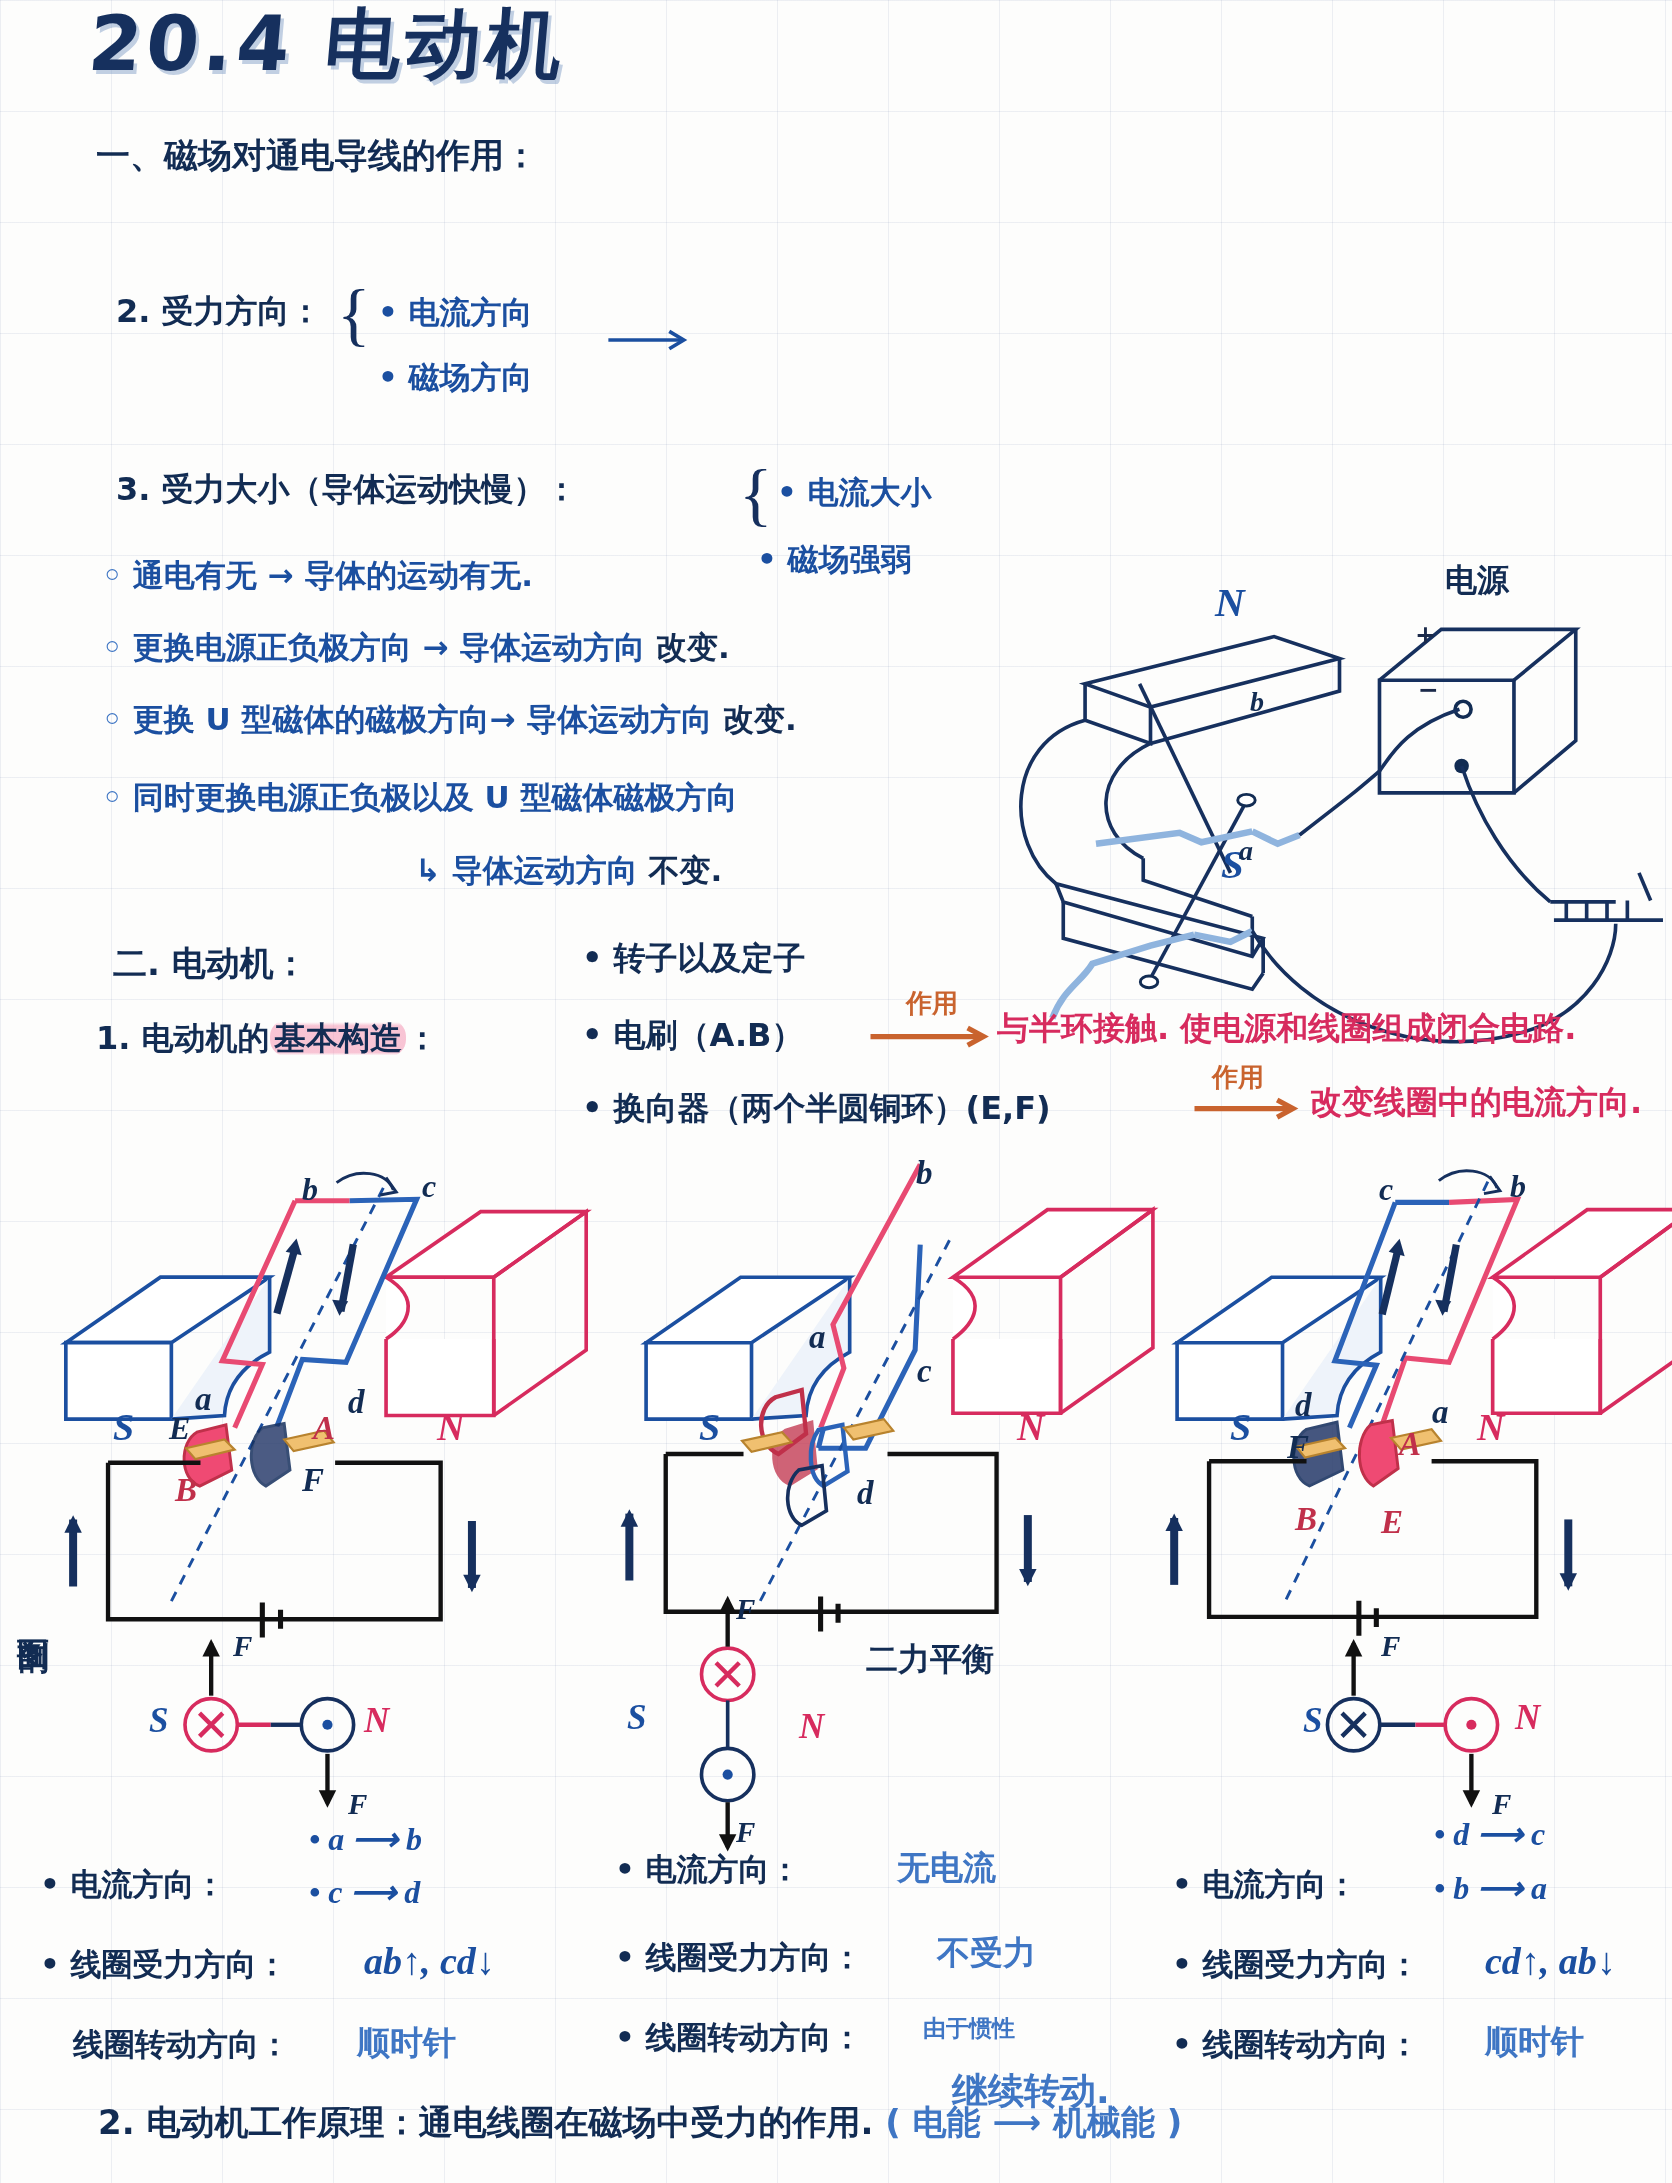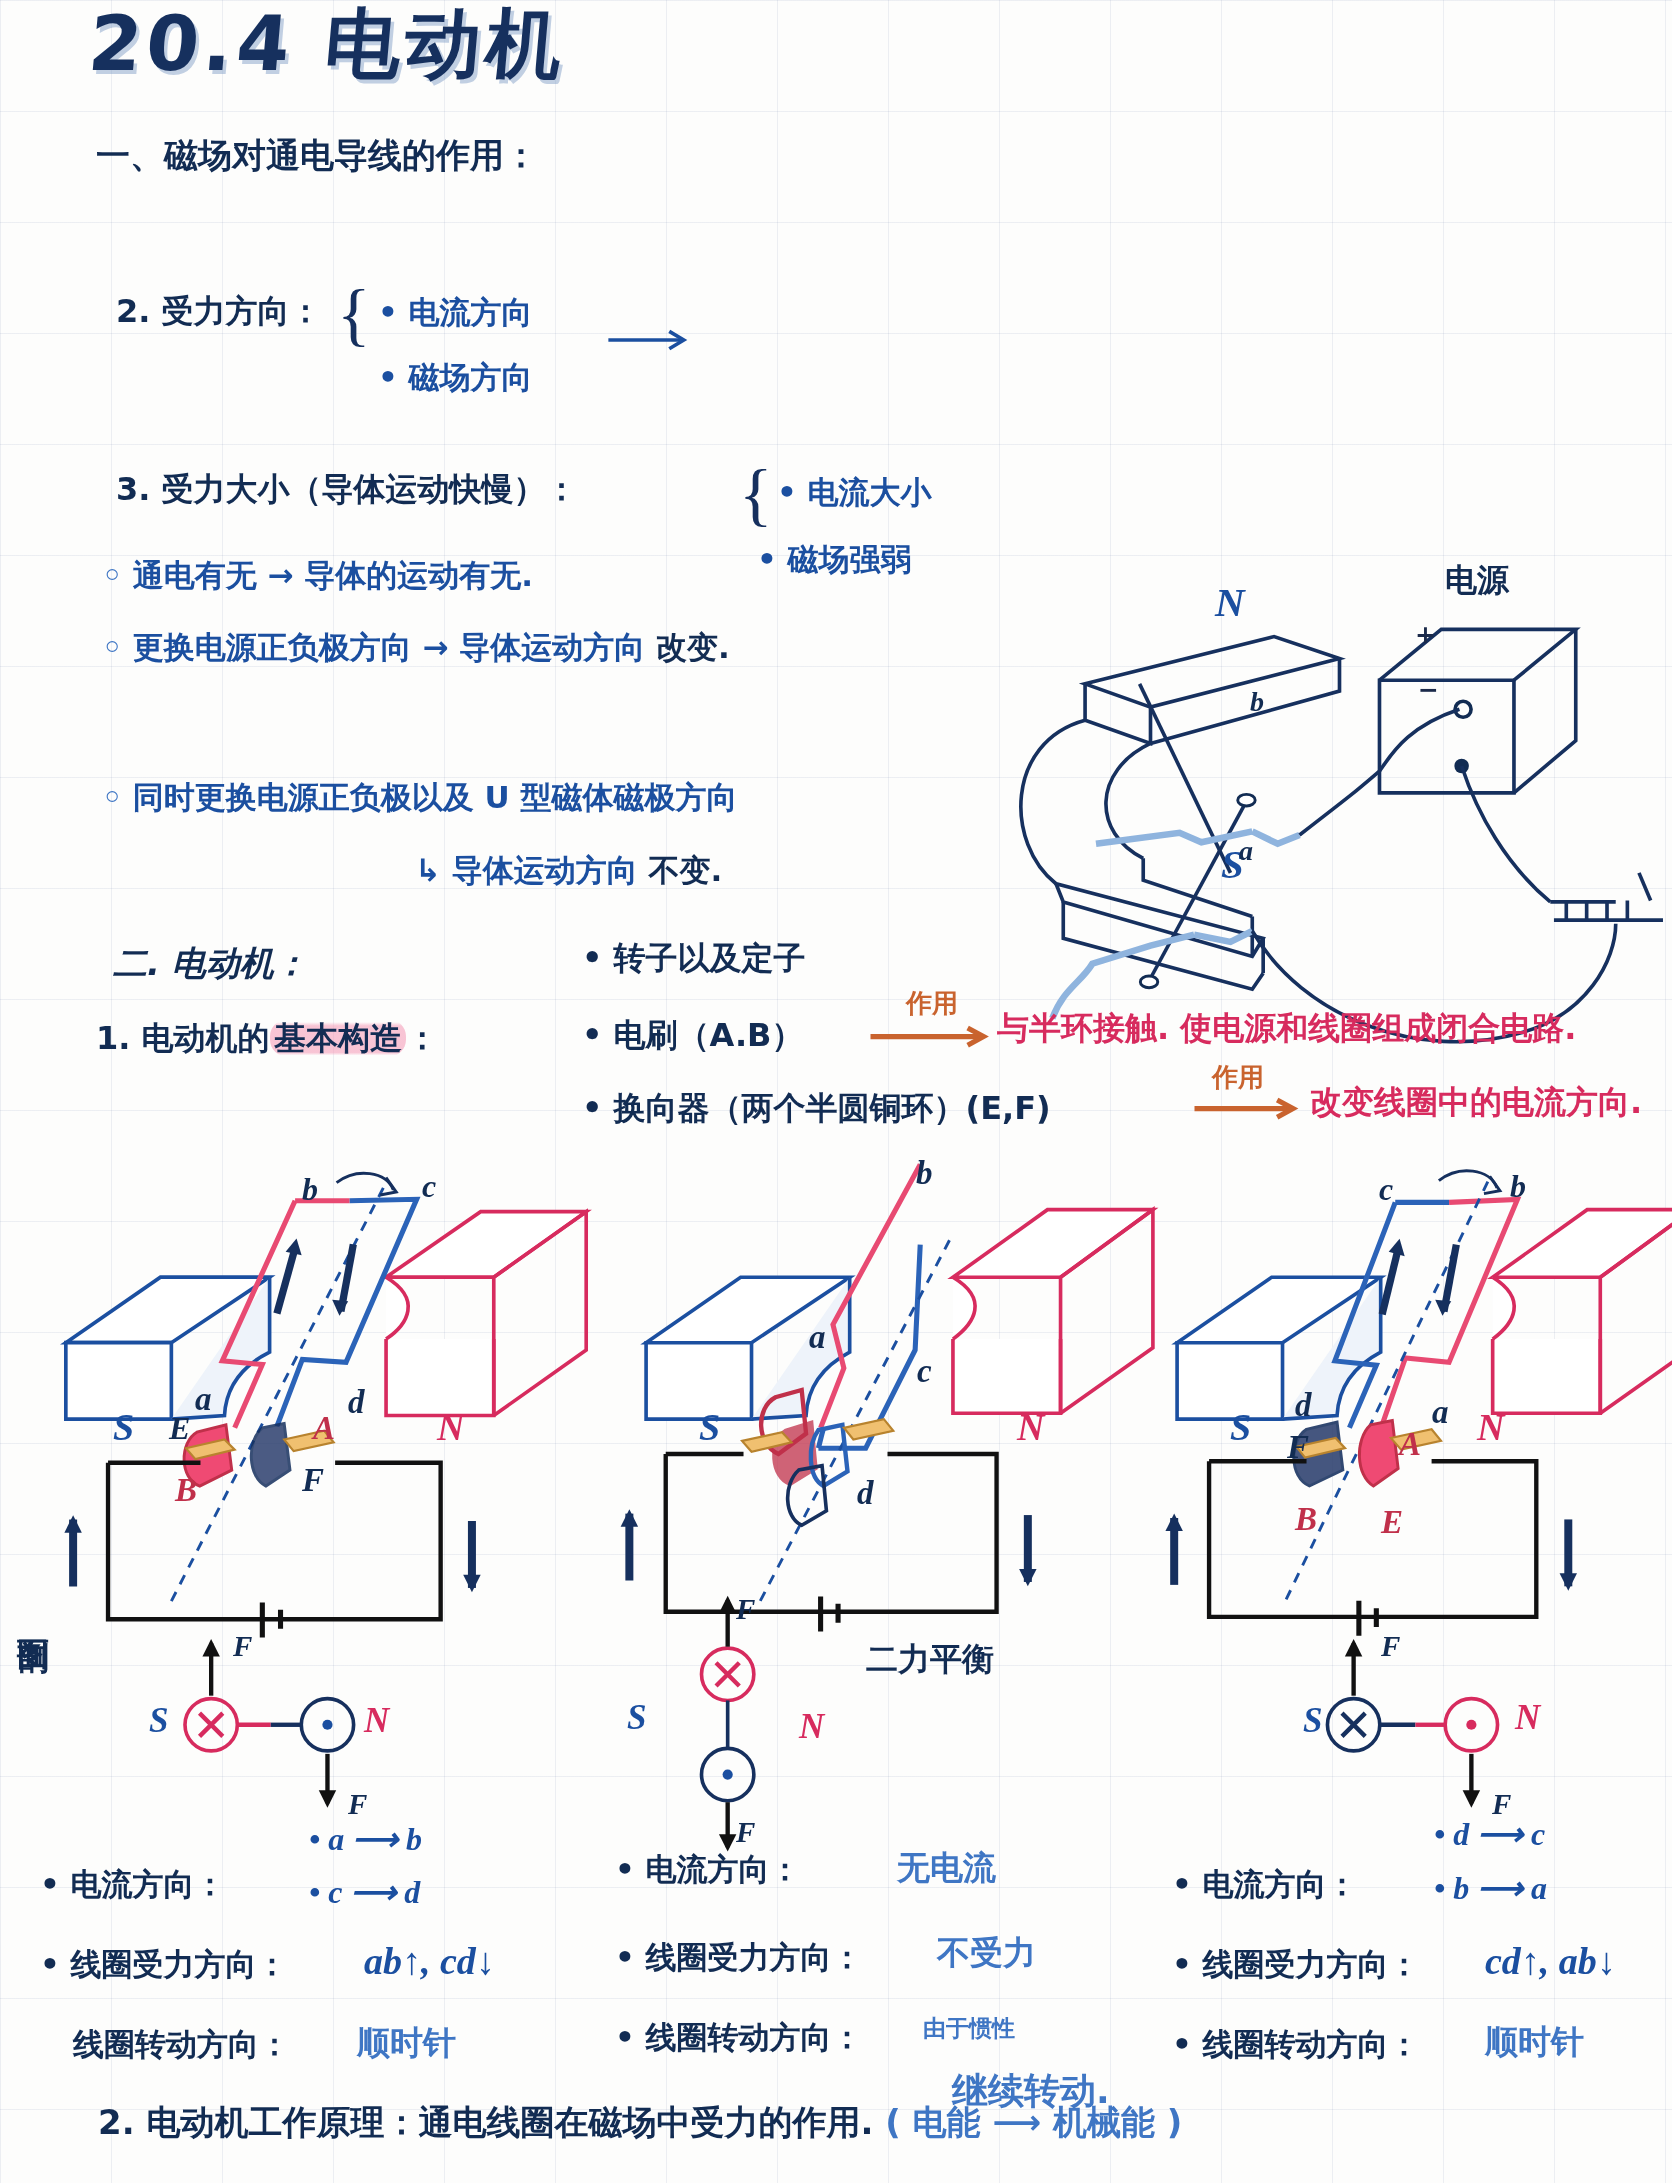--- a/index.html
+++ b/index.html
@@ -84,20 +84,23 @@
   <div class="t brace" style="left:739px;top:460px;">{</div>
   <div class="t body blue" style="left:777px;top:477px;">• <span>电流大小</span></div>
   <div class="t body blue" style="left:757px;top:544px;">• <span>磁场强弱</span></div>
 
   <div class="t body blue" style="left:102px;top:560px;">
     <span class="lblue">◦</span>&nbsp;<span>通电有无 → 导体的运动有无.</span>
   </div>
   <div class="t body blue" style="left:102px;top:632px;">
     <span class="lblue">◦</span>&nbsp;<span>更换电源正负极方向 → 导体运动方向</span>&nbsp;<span class="navy">改变.</span>
   </div>
+  <div class="t body blue" style="left:102px;top:704px;">
+    <span class="lblue">◦</span>&nbsp;<span>更换 U 型磁体的磁极方向→ 导体运动方向</span>&nbsp;<span class="navy">改变.</span>
+  </div>
   <div class="t body blue" style="left:102px;top:782px;">
     <span class="lblue">◦</span>&nbsp;<span>同时更换电源正负极以及 U 型磁体磁极方向</span>
   </div>
   <div class="t body blue" style="left:415px;top:855px;">
     <span>↳ 导体运动方向</span>&nbsp;<span class="navy">不变.</span>
   </div>
 
   <svg style="left:1012px;top:553px;width:655px;height:378px;" viewBox="0 0 900 520" width="655" height="378">
 
     <path class="arN" d="M100,180 L360,115 L450,145 L190,212 Z" fill="#fff"></path>
@@ -143,21 +146,21 @@
   <div class="t h2 navy" style="left:1445px;top:564px;">电源</div>
   <div class="t hand" style="left:1415px;top:622px;font-size:25px;">+</div>
   <div class="t hand" style="left:1418px;top:677px;font-size:25px;">−</div>
   <div class="t blue hand2" style="left:1215px;top:582px;font-size:41px;">N</div>
   <div class="t blue hand2" style="left:1221px;top:844px;font-size:41px;">S</div>
   <div class="t navy lbl" style="left:1239px;top:837px;font-size:28px;">a</div>
   <div class="t navy lbl" style="left:1248px;top:780px;font-size:28px;opacity:0"></div>
   <div class="t navy lbl" style="left:1250px;top:777px;font-size:0px;"></div>
   <div class="t navy lbl" style="left:1250px;top:688px;font-size:28px;">b</div>
 
-  <div class="t h1 navy" style="left:113px;top:946px;font-style:italic;">二. 电动机：</div>
+  <div class="t h1 navy" style="left:113px;top:946px;">二. 电动机：</div>
   <div class="t h2 navy" style="left:96px;top:1022px;">
     1. 电动机的<span class="hilite">基本构造</span>：
   </div>
 
   <div class="t h2 navy" style="left:582px;top:942px;">• <span>转子以及定子</span></div>
 
   <div class="t h2 navy" style="left:582px;top:1019px;">• <span>电刷（A.B）</span></div>
   <div class="t small orange" style="left:906px;top:990px;">作用</div>
   <svg style="left:870px;top:1025px;width:146px;height:29px;" viewBox="0 0 200 40" width="146" height="29">
     <path class="arO" d="M0,16 L150,16"></path>

